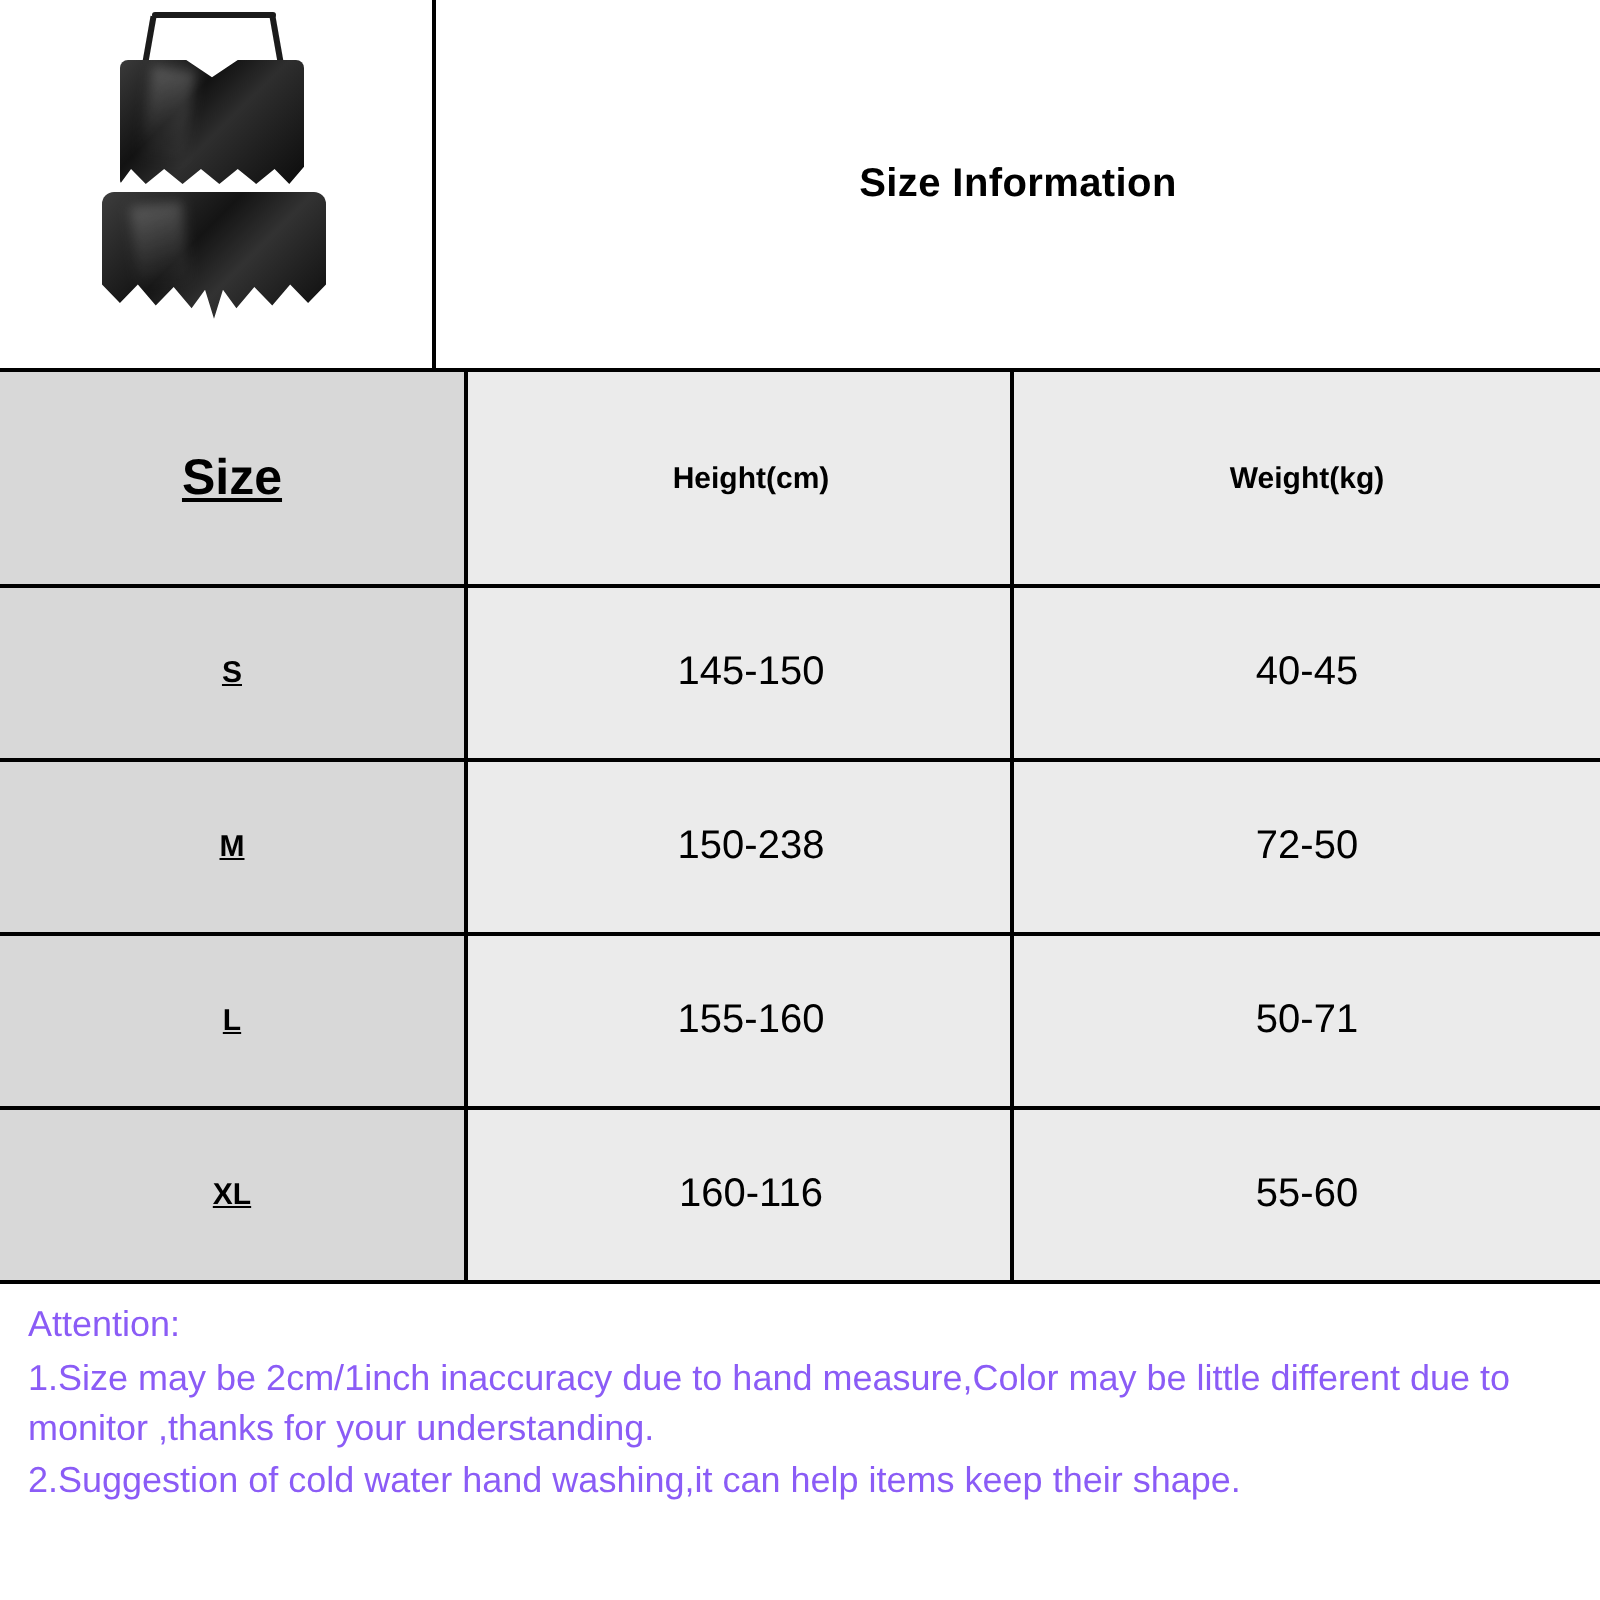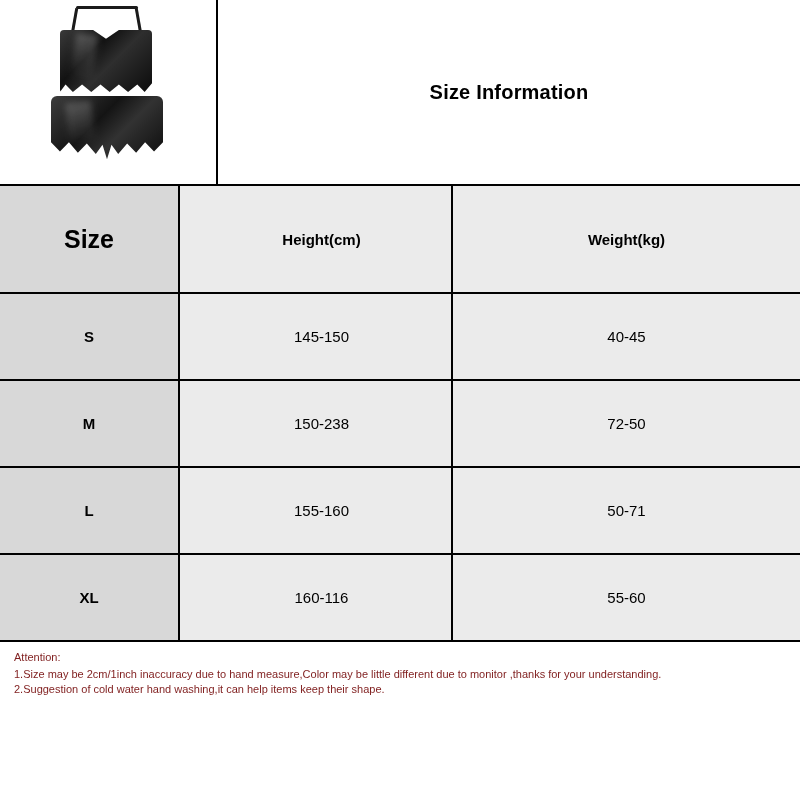--- a/index.html
+++ b/index.html
@@ -127,54 +127,55 @@
   }
   .cell {
     box-sizing: border-box;
     display: flex;
     align-items: center;
     justify-content: center;
     text-align: center;
     color: #000;
   }
   .c-size {
-    width: 180px;
+    width: 234px;
     border-right: 2px solid #000;
     background: #d8d8d8;
+    text-decoration: underline;
   }
   .c-height {
     width: 273px;
     border-right: 2px solid #000;
     background: #ebebeb;
     padding-left: 12px;
   }
   .c-weight {
     flex: 1;
     background: #ebebeb;
     text-align: center;
   }
   .hdr { height: 108px; }
   .hdr .c-size { font-size: 25px; font-weight: bold; }
   .hdr .c-height, .hdr .c-weight { font-size: 15px; font-weight: bold; }
   .drow { height: 87px; }
   .drow .c-size { font-size: 15px; font-weight: bold; }
-  .drow .c-height, .drow .c-weight { font-size: 15px; font-weight: normal; }
+  .drow .c-height, .drow .c-weight { font-size: 20px; font-weight: normal; }
 
   
   .attention {
     box-sizing: border-box;
     width: 800px;
     padding: 8px 12px 6px 14px;
     background: #ffffff;
   }
   .attention p {
     margin: 0;
-    font-size: 11px;
+    font-size: 18px;
     line-height: 1.42;
-    color: #7f1d1d;
+    color: #8b5cf6;
   }
   .attention p.title { margin-bottom: 1px; }
 </style>
 </head>
 <body>
 
 <div class="sheet">
 
   <div class="top-row">
     <div class="product-cell">

